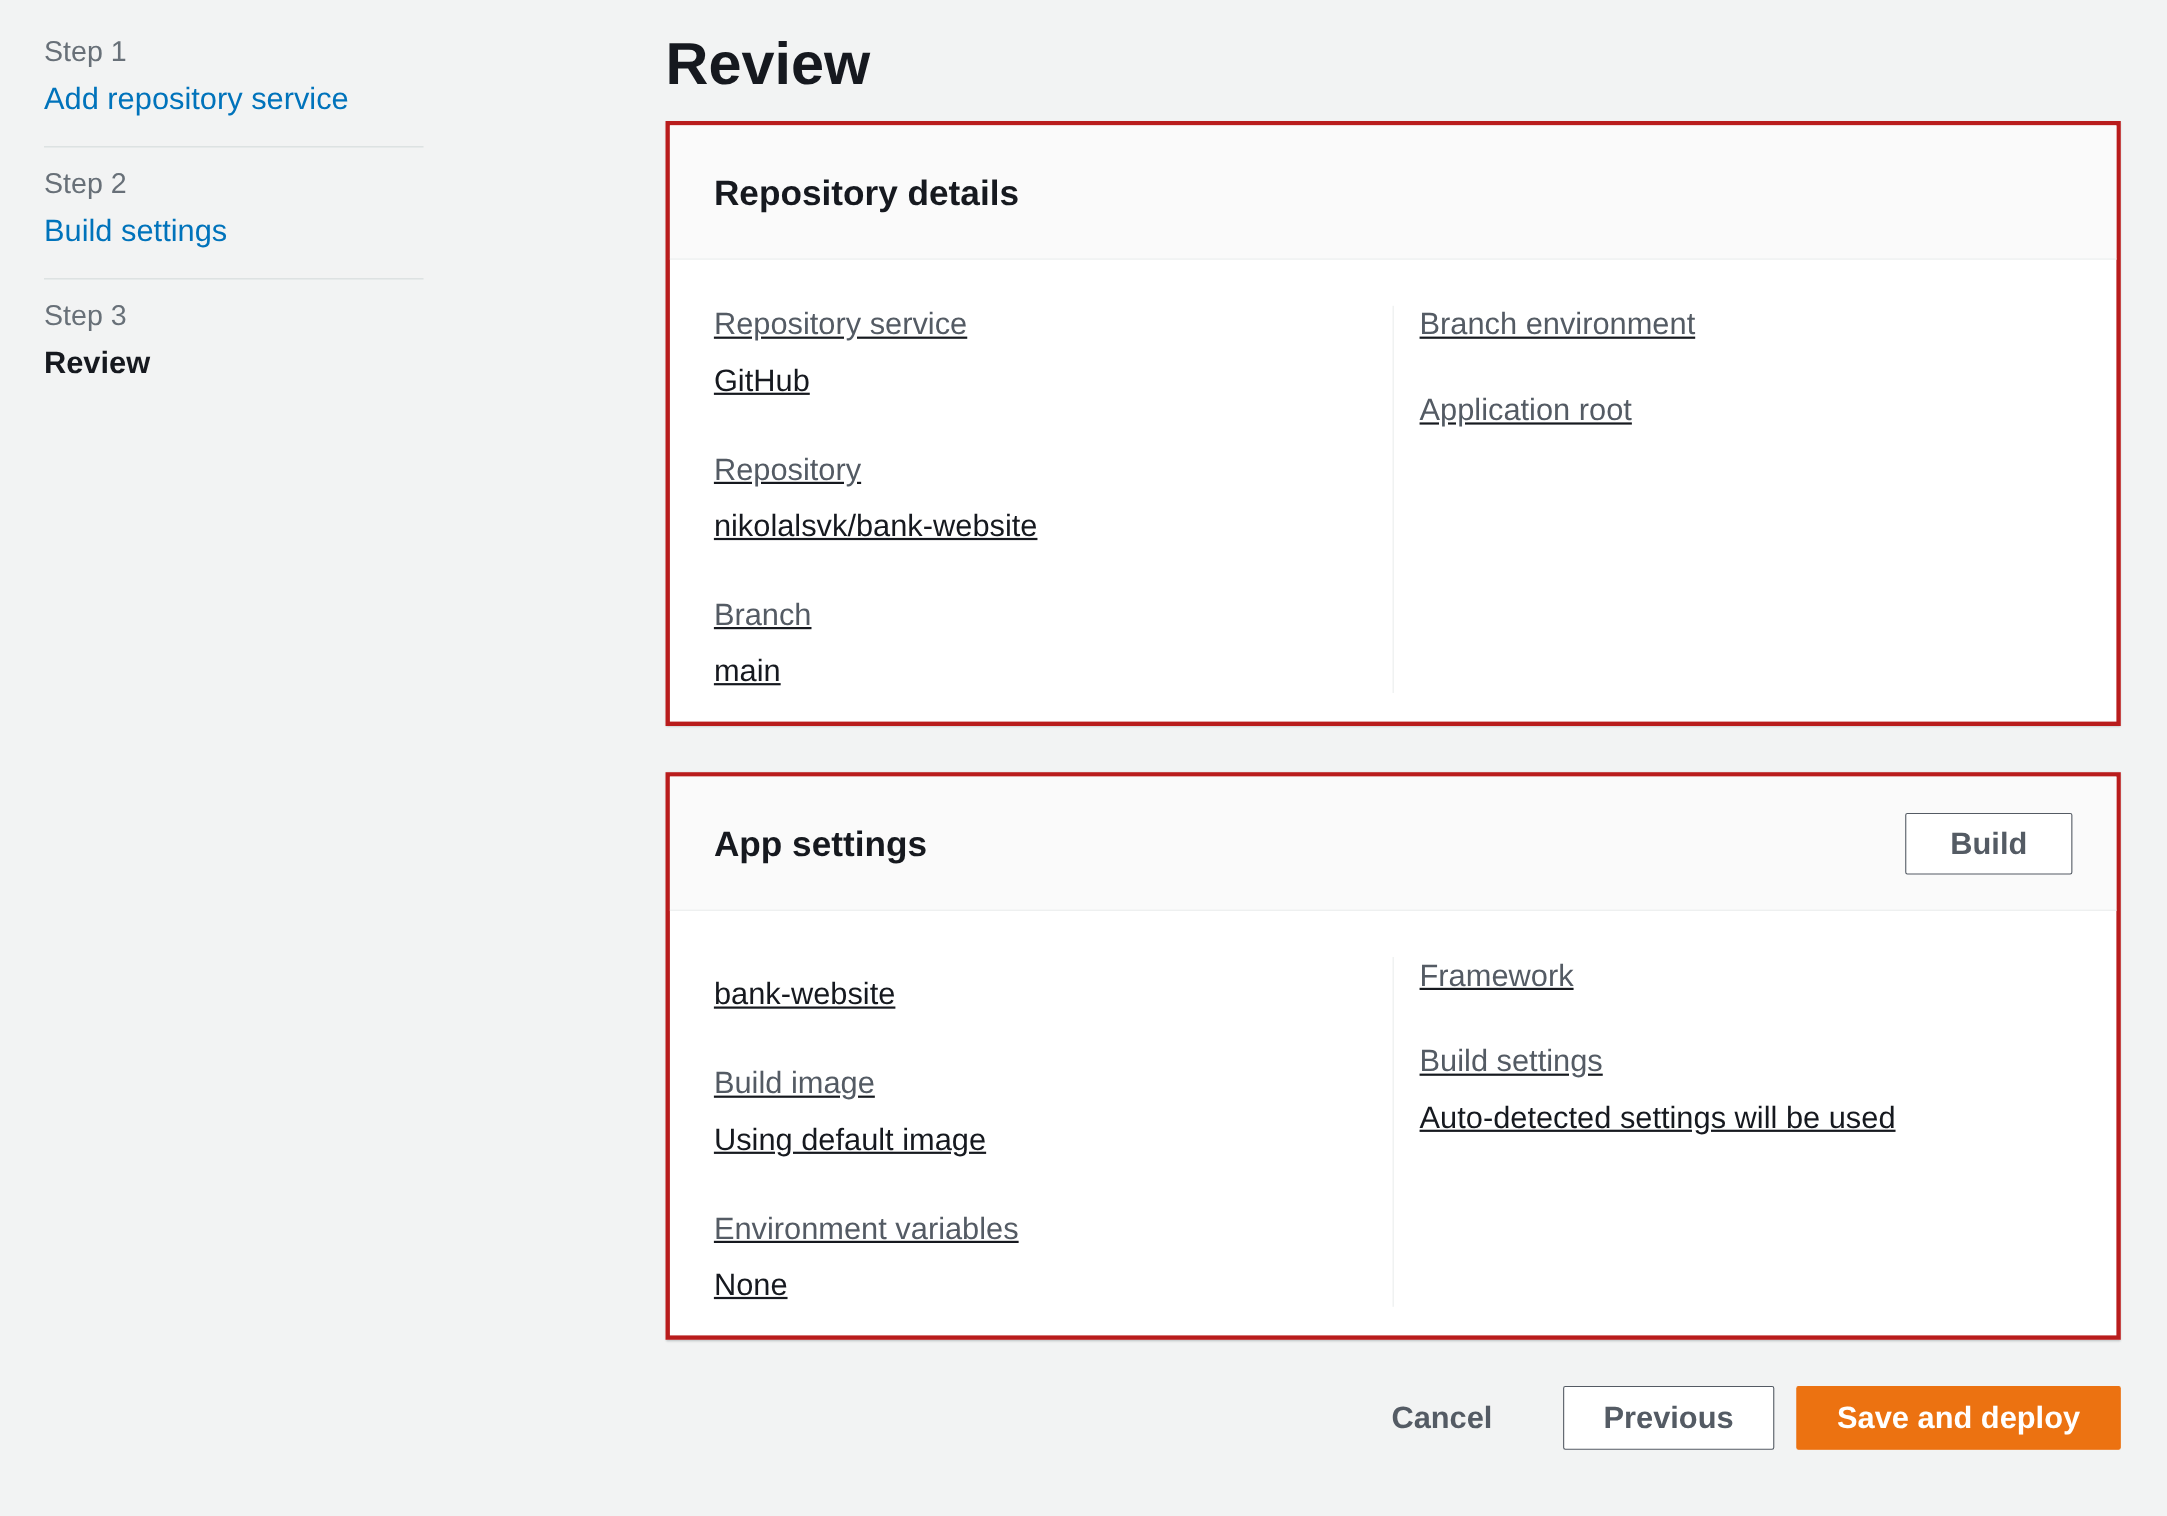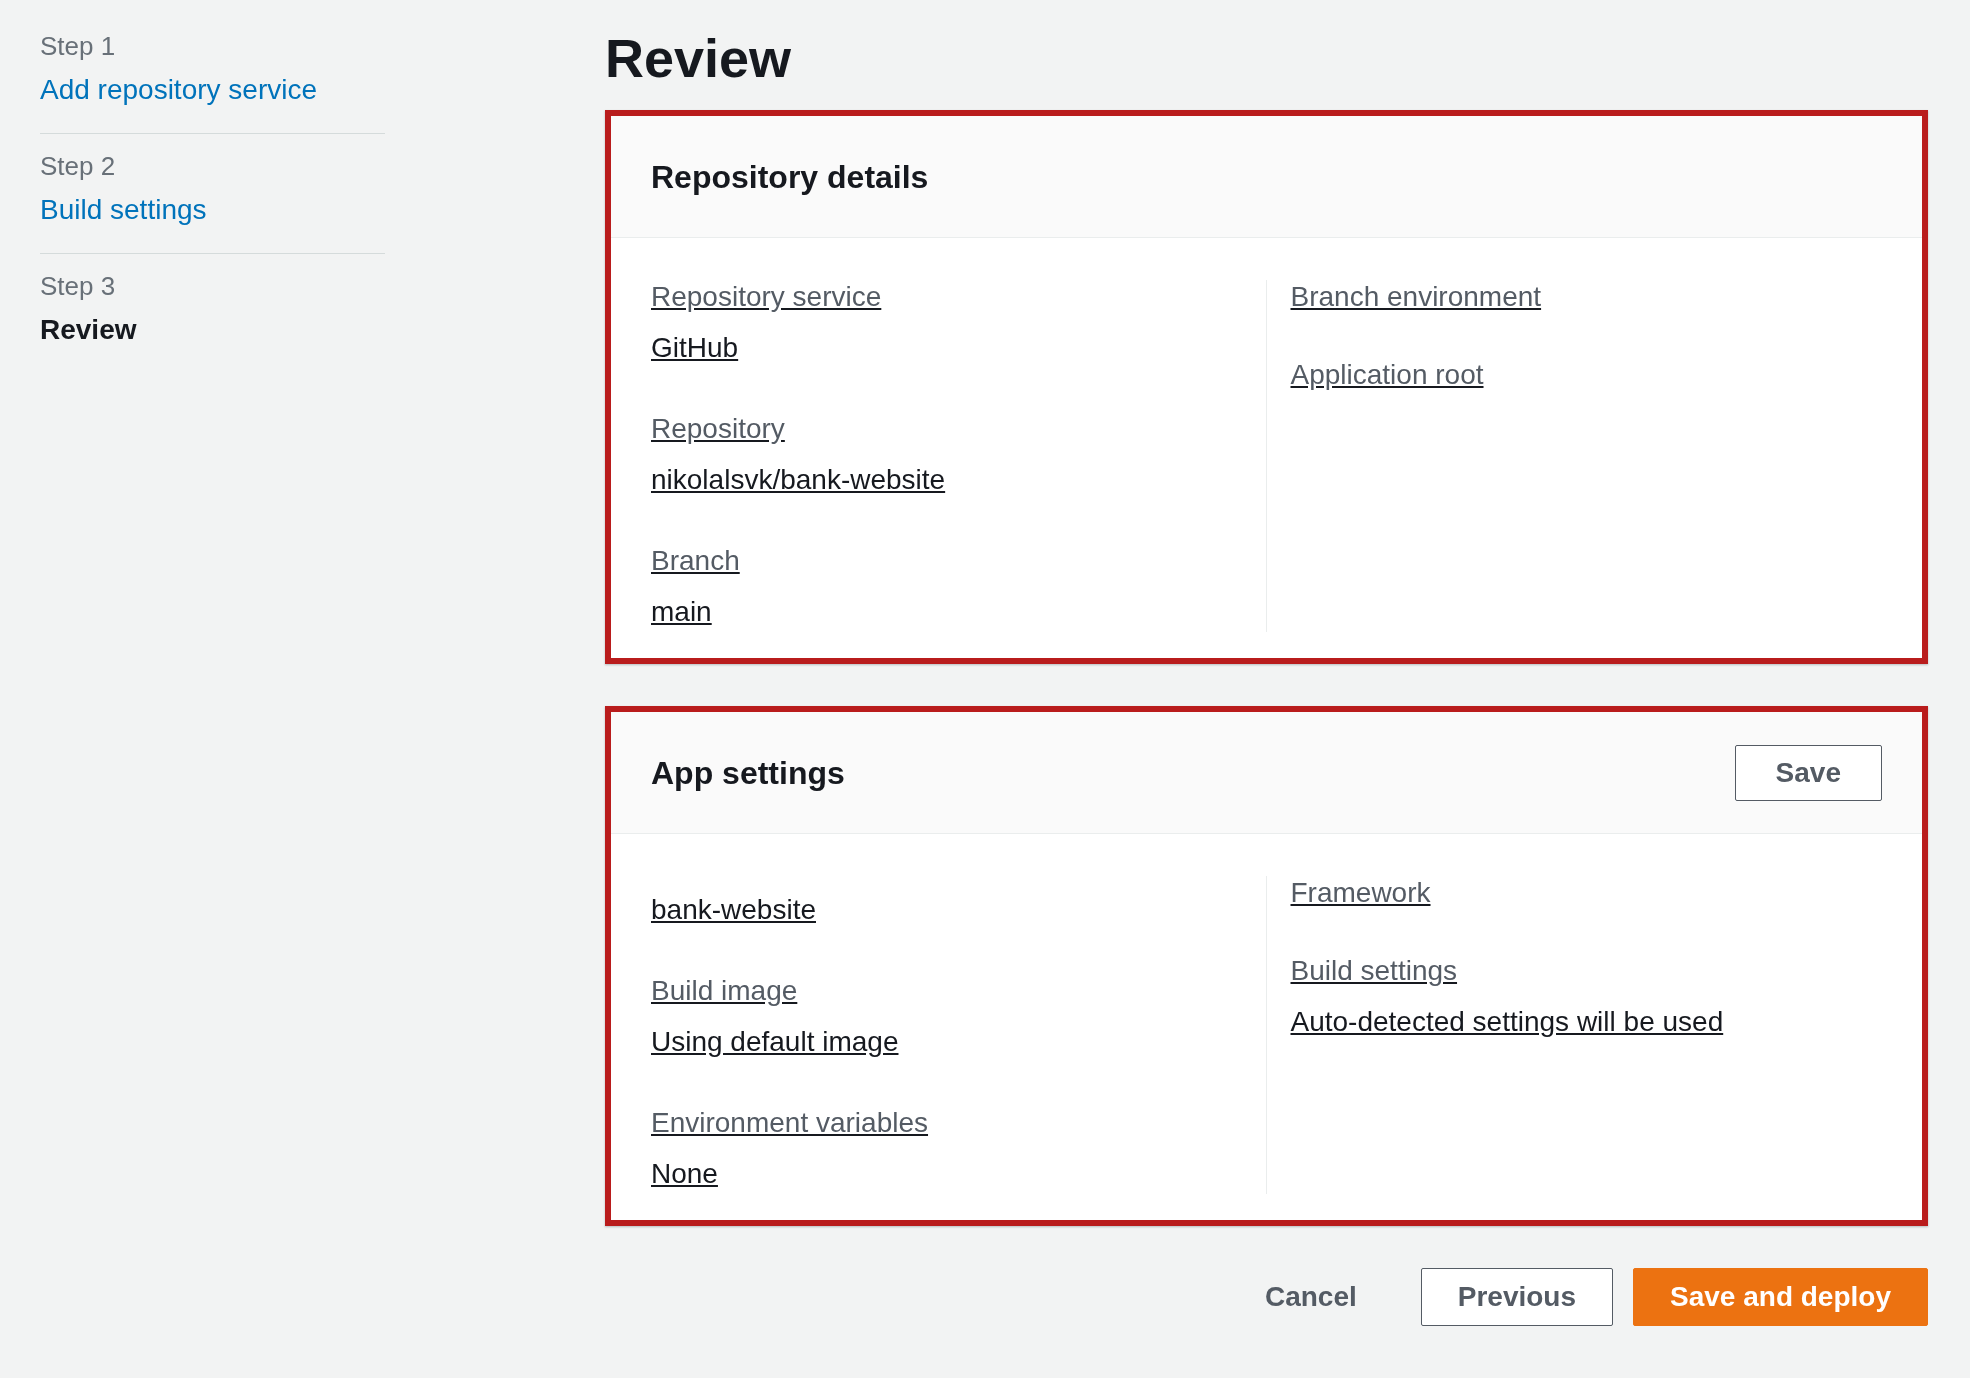--- a/index.html
+++ b/index.html
@@ -52,21 +52,21 @@
     margin: 26px 0 20px 0;
     font-size: 54px;
     line-height: 64px;
     font-weight: 600;
     color: #16191f;
   }
 
   
   .card {
     background: #ffffff;
-    border: 6px solid #b91c1c;
+    border: 4px solid #b91c1c;
     box-shadow: 0 1px 2px 0 rgba(0, 28, 36, 0.25);
     margin-bottom: 42px;
   }
   .card-header {
     display: flex;
     align-items: center;
     justify-content: space-between;
     min-height: 122px;
     padding: 0 40px;
     background: #fafafa;
@@ -193,21 +193,21 @@
           <div class="field-label">Application root</div>
           <div class="field-value"></div>
         </div>
       </div>
     </div>
   </section>
 
   <section class="card">
     <div class="card-header">
       <h2 class="card-title">App settings</h2>
-      <button class="btn btn-secondary edit-btn">Save</button>
+      <button class="btn btn-secondary edit-btn">Build</button>
     </div>
     <div class="card-body">
       <div class="col col-left">
         <div class="field">
           <div class="field-value">bank-website</div>
         </div>
         <div class="field">
           <div class="field-label">Build image</div>
           <div class="field-value">Using default image</div>
         </div>

